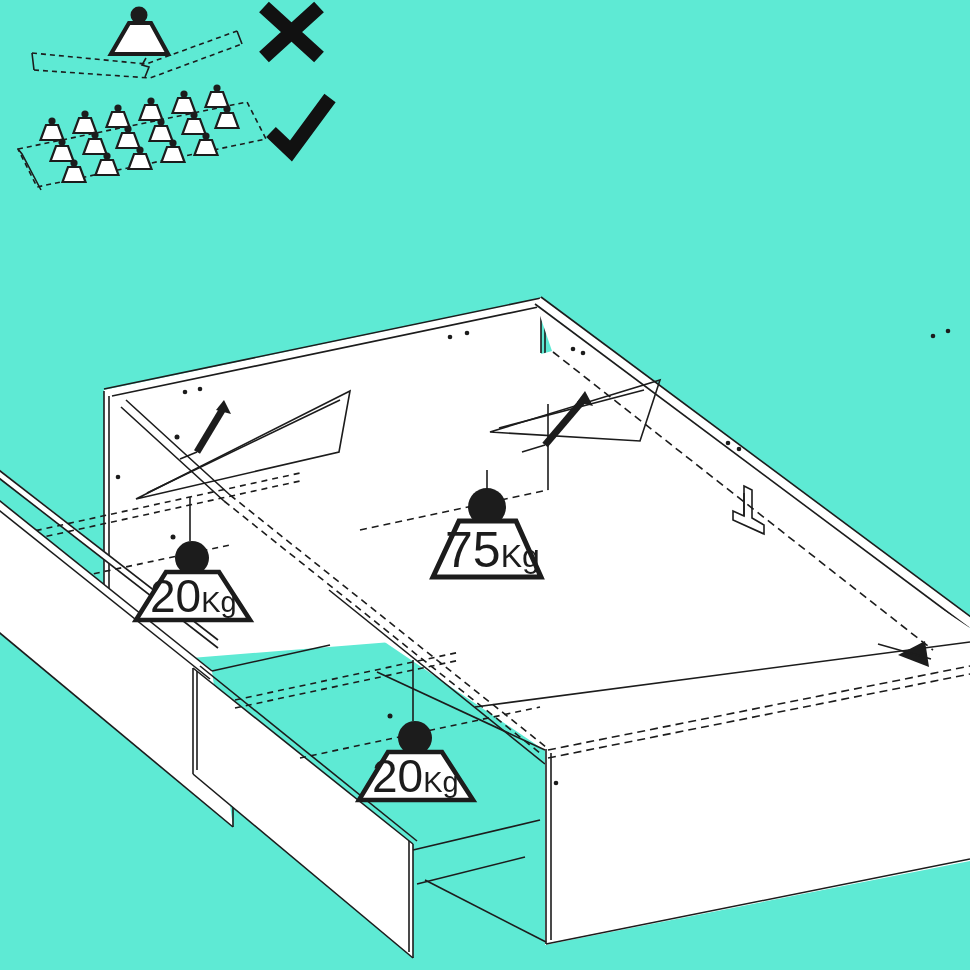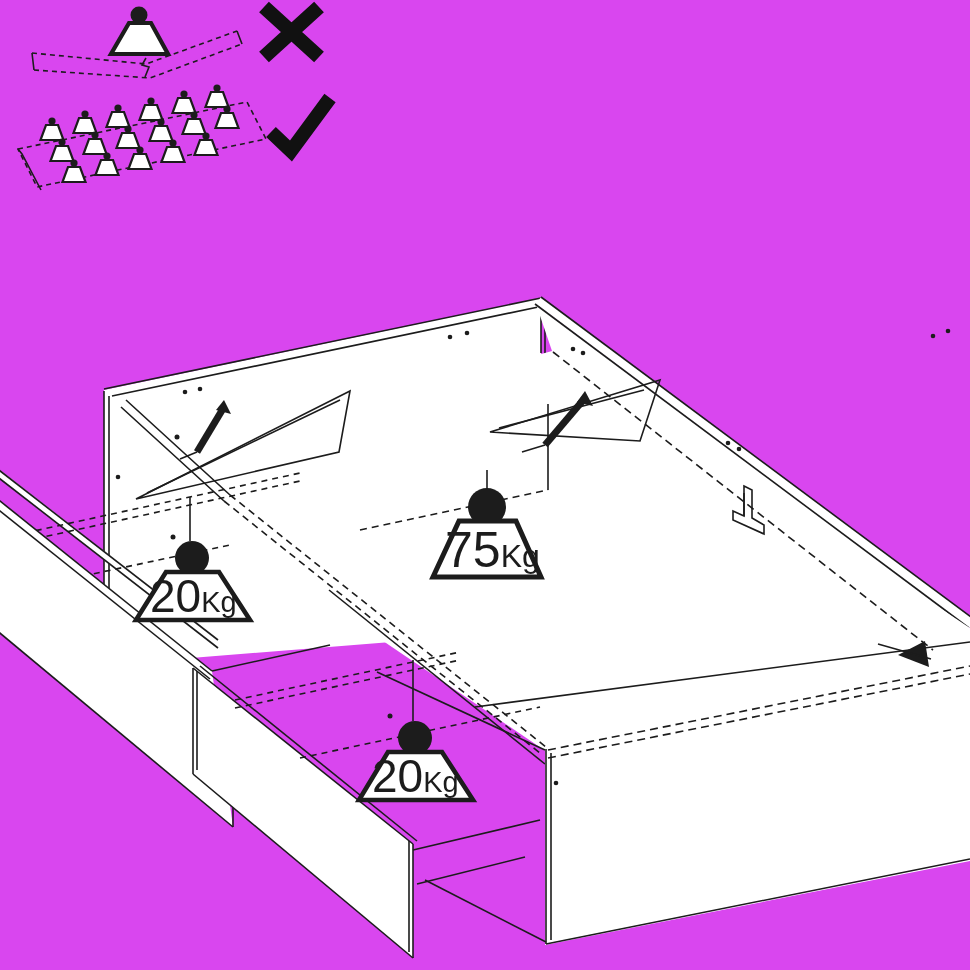--- a/index.html
+++ b/index.html
@@ -1,16 +1,16 @@
 <!DOCTYPE html>
 <html><head>
 <meta charset="utf-8">
 <style>
   html,body{margin:0;padding:0;background:#ffffff;}
-  .stage{position:relative;width:970px;height:970px;background:#d946ef;overflow:hidden;
+  .stage{position:relative;width:970px;height:970px;background:#5eead4;overflow:hidden;
          font-family:"Liberation Sans", sans-serif;}
   svg{position:absolute;left:0;top:0;}
   .ink{stroke:#1c1c1c;fill:none;stroke-width:1.6;}
   text{fill:#1c1c1c;}
 </style>
 </head>
 <body>
 
 <div class="stage">
 <svg width="970" height="970" viewBox="0 0 970 970">

